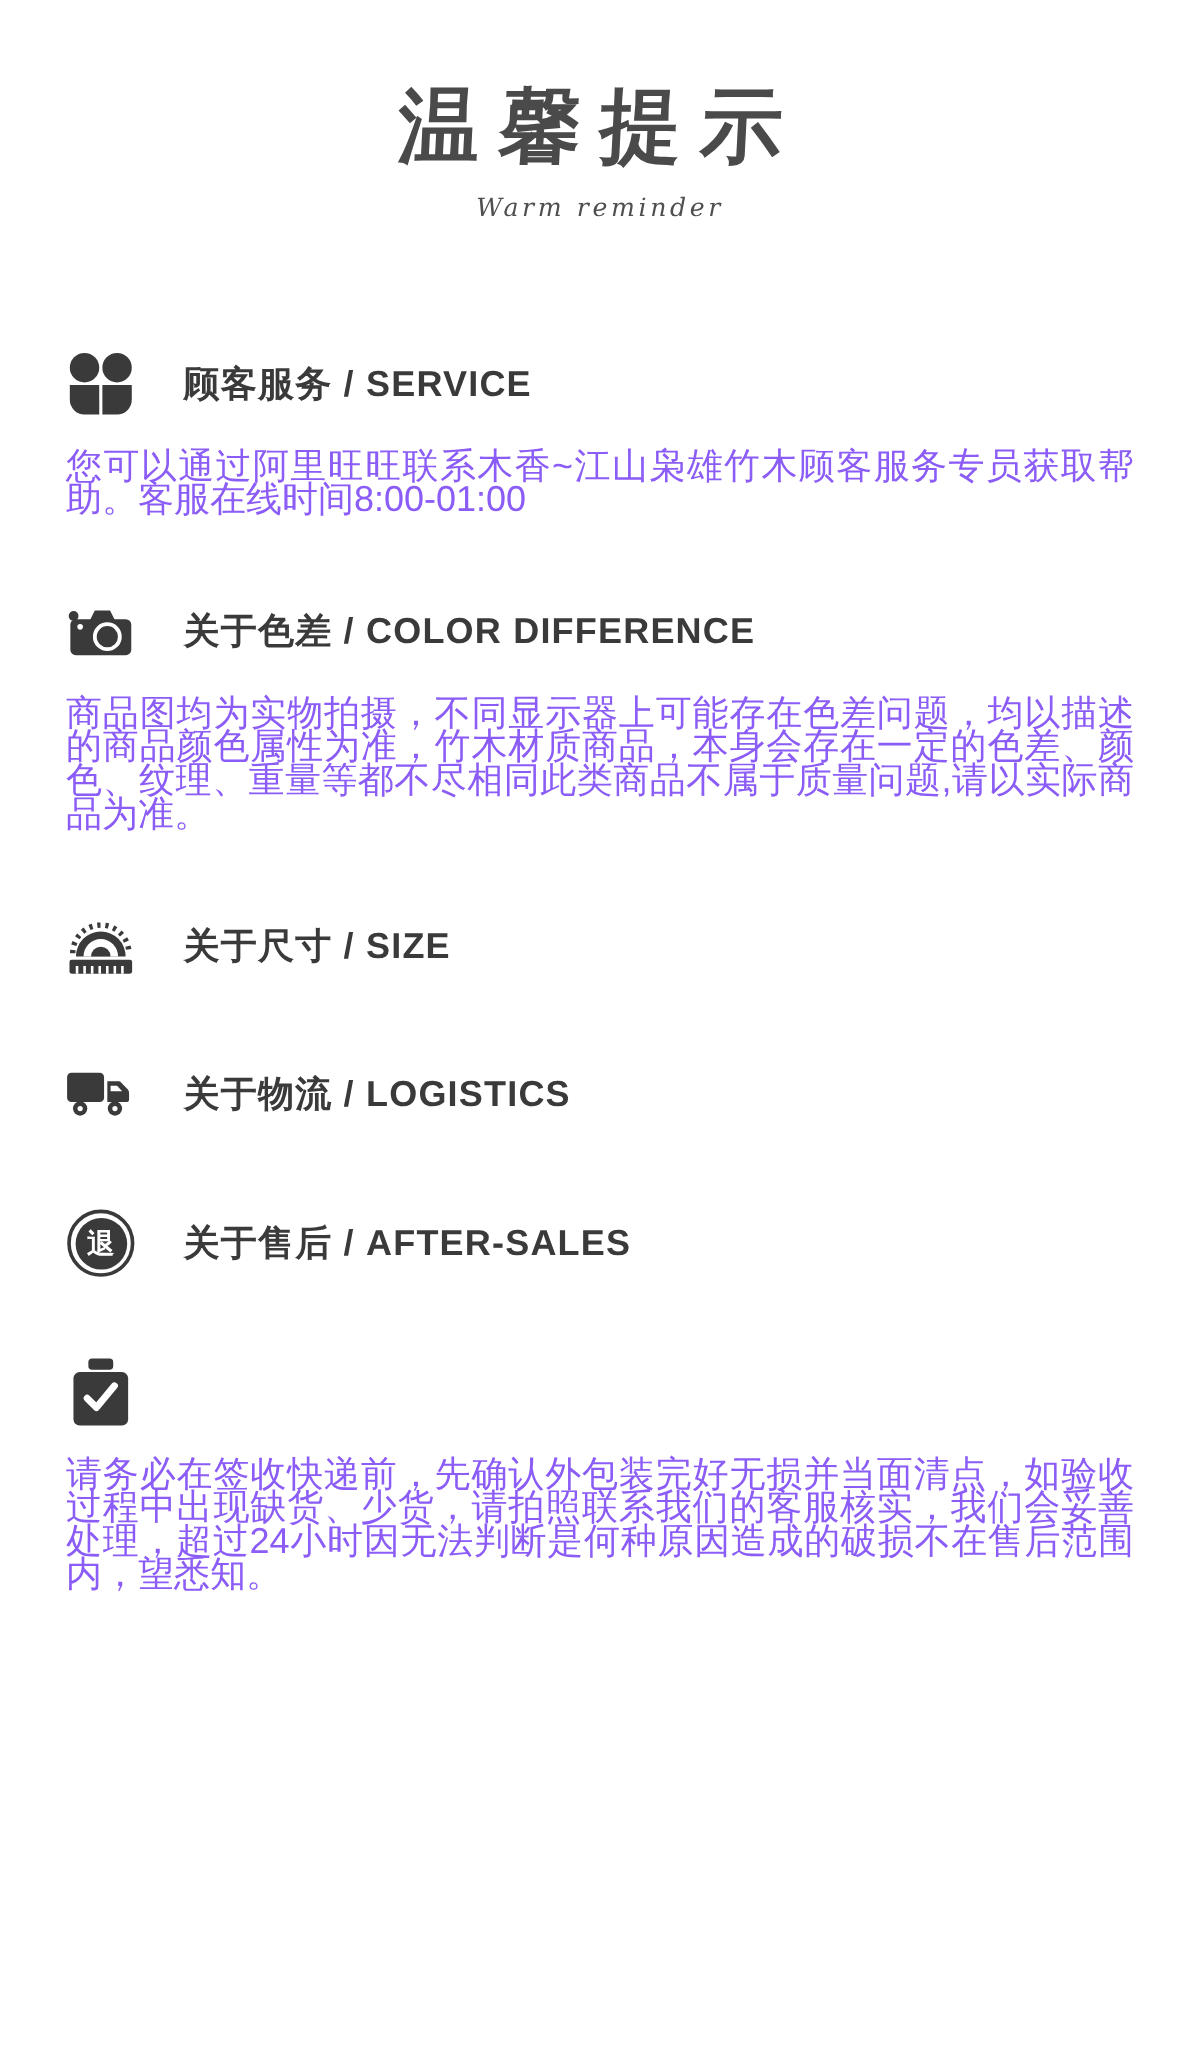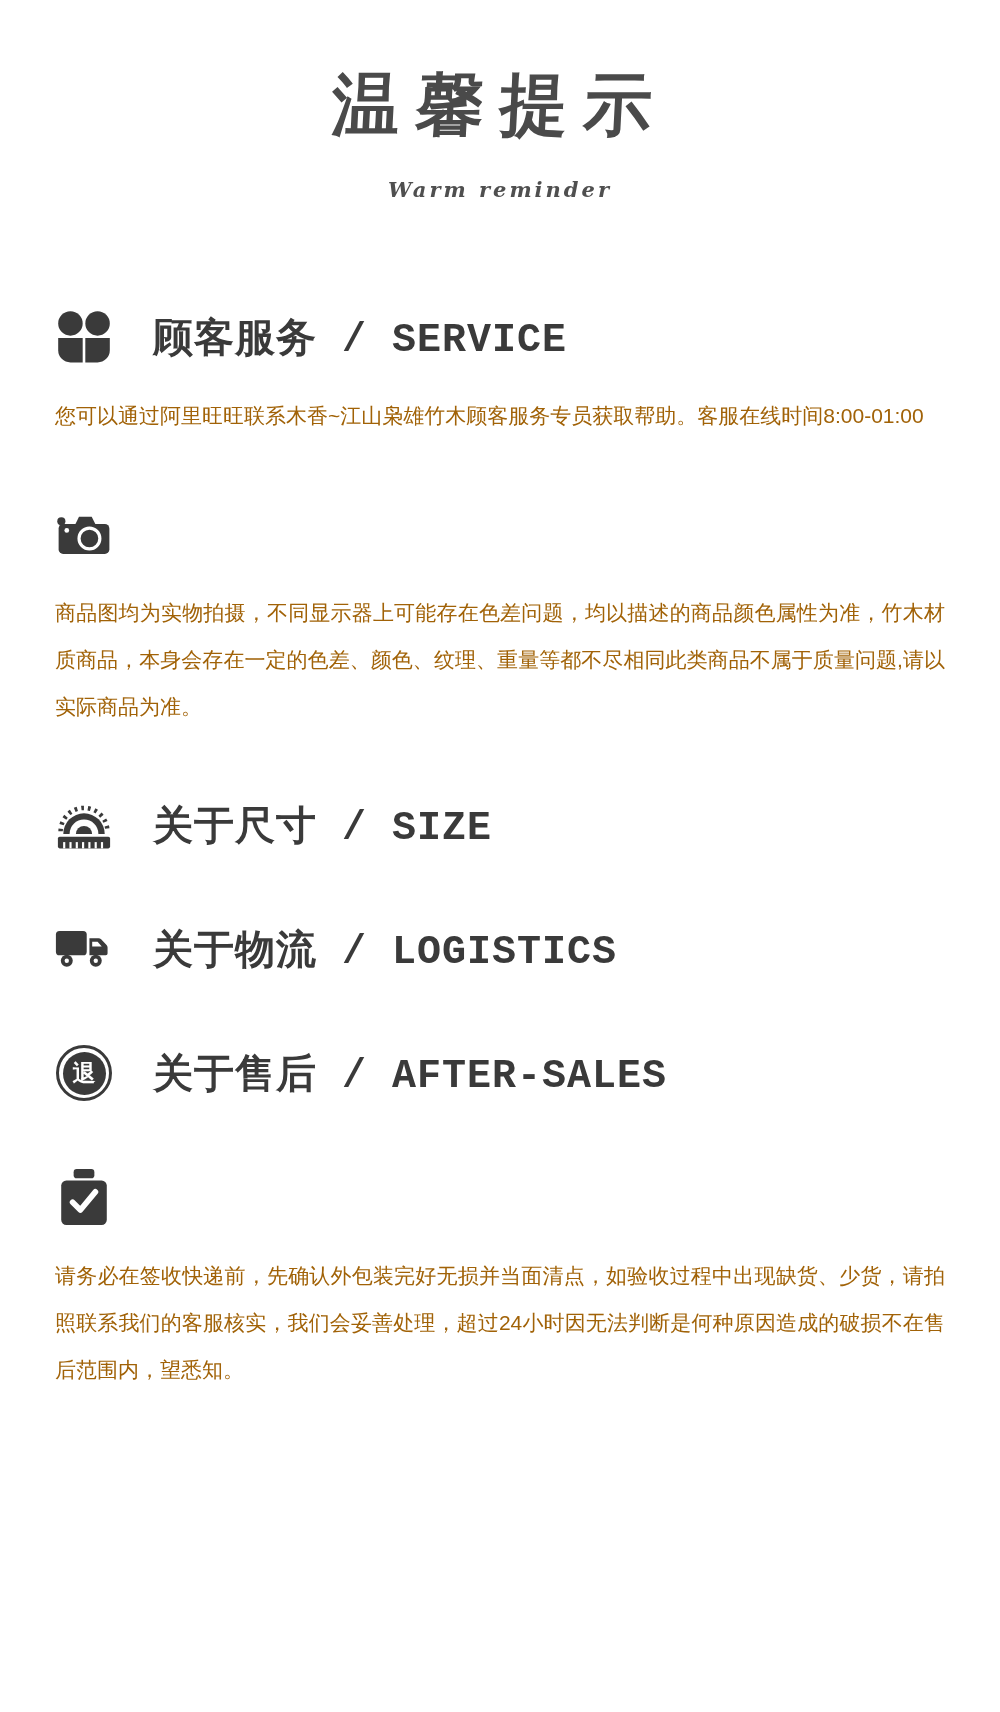--- a/index.html
+++ b/index.html
@@ -22,55 +22,54 @@
     font-weight: 700;
     font-size: 68px;
     letter-spacing: 16px;
     color: #4a4a4a;
     margin: 8px 0 2px 0;
     transform: skewX(-3deg);
   }
   .subtitle {
     font-family: "DejaVu Serif", serif;
     font-style: italic;
-    font-weight: 700;
+    font-weight: 400;
     font-size: 21px;
     letter-spacing: 3px;
     color: #4f4f4f;
-    margin-top: 26px;
+    margin-top: 10px;
   }
   .section { margin-top: 66px; }
   .section.first { margin-top: 106px; }
   .sec-head {
     display: flex;
     align-items: center;
     gap: 40px;
   }
   .icon-box {
     width: 58px;
     height: 58px;
     flex: 0 0 58px;
     display: flex;
     align-items: center;
     justify-content: center;
   }
   .icon-box svg { display: block; }
   .sec-title {
-    font-size: 40px;
+    font-size: 30px;
     font-weight: 700;
     color: #3a3a3a;
     margin: 0;
     letter-spacing: 1px;
-    font-family: Liberation Mono, monospace;
   }
   .sec-body {
     margin: 26px 0 0 0;
-    font-size: 21px;
-    line-height: 47px;
-    color: #a16207;
+    font-size: 30px;
+    line-height: 28px;
+    color: #8b5cf6;
     text-align: justify;
   }
   
   .ret-outer {
     width: 56px;
     height: 56px;
     box-sizing: border-box;
     border: 3px solid #3a3a3a;
     border-radius: 50%;
     display: flex;
@@ -119,20 +118,21 @@
     <div class="sec-head">
       <span class="icon-box">
         <svg width="58" height="52" viewBox="0 0 64 52" fill="#3a3a3a">
           <circle cx="7" cy="12" r="4.5"></circle>
           <path d="M22 16 l4.5 -9 h14 l4.5 9 z"></path>
           <rect x="4" y="15" width="56" height="33" rx="5"></rect>
           <circle cx="38" cy="31" r="11.5" fill="none" stroke="#ffffff" stroke-width="3.5"></circle>
           <circle cx="13" cy="22" r="2.6" fill="#ffffff"></circle>
         </svg>
       </span>
+      <h2 class="sec-title">关于色差 / COLOR DIFFERENCE</h2>
     </div>
     <p class="sec-body">商品图均为实物拍摄，不同显示器上可能存在色差问题，均以描述的商品颜色属性为准，竹木材质商品，本身会存在一定的色差、颜色、纹理、重量等都不尽相同此类商品不属于质量问题,请以实际商品为准。</p>
   </div>
 
   <div class="section">
     <div class="sec-head">
       <span class="icon-box">
         <svg width="58" height="54" viewBox="0 0 64 60" fill="#3a3a3a">
           <path d="M6 37 a26 26 0 0 1 52 0" fill="none" stroke="#3a3a3a" stroke-width="5" stroke-dasharray="3 4.5"></path>
           <path d="M9 40 a23 23 0 0 1 46 0 z"></path>

